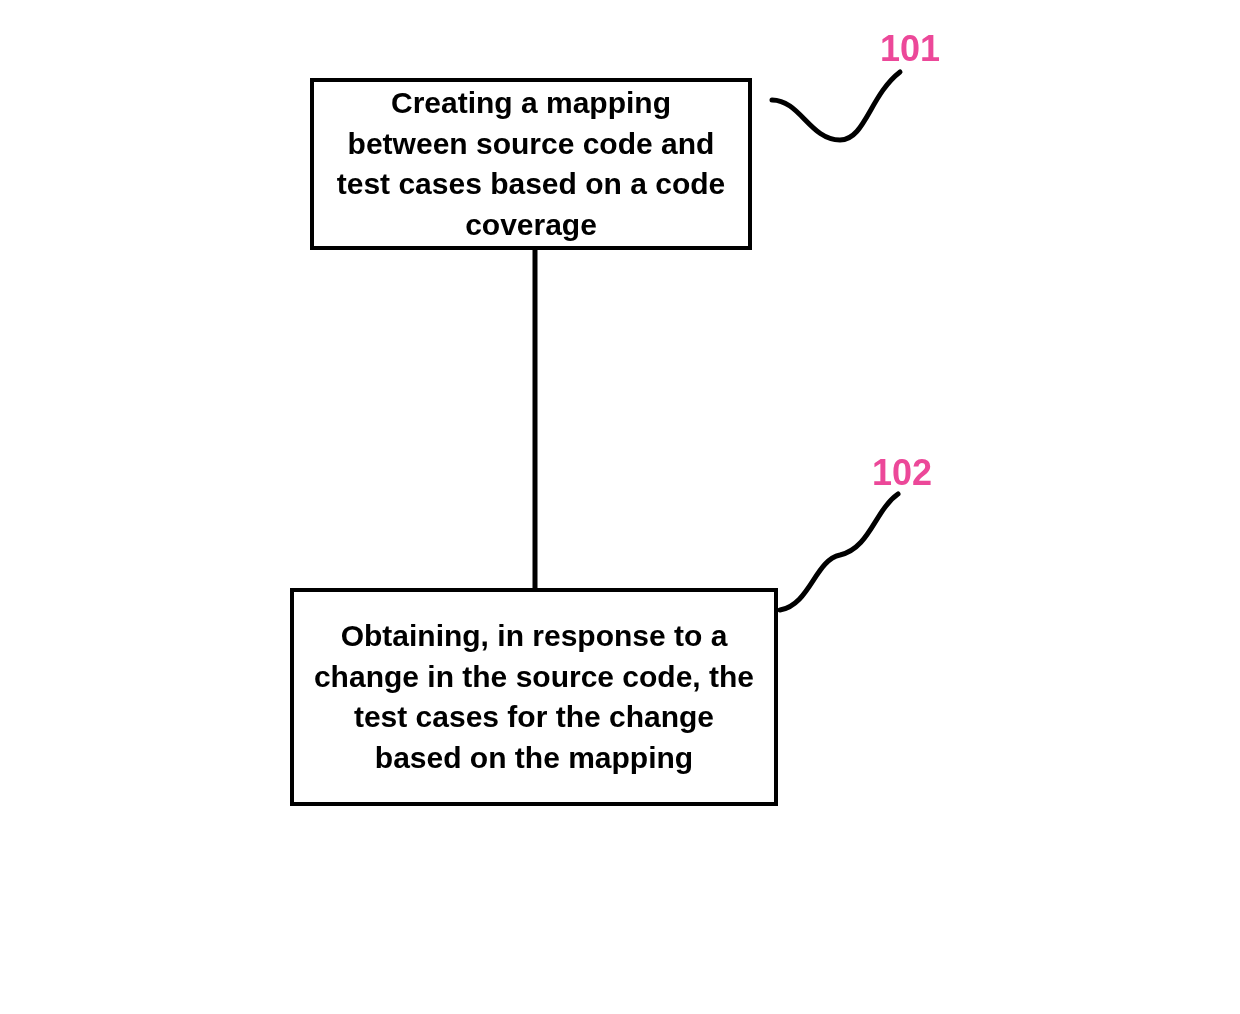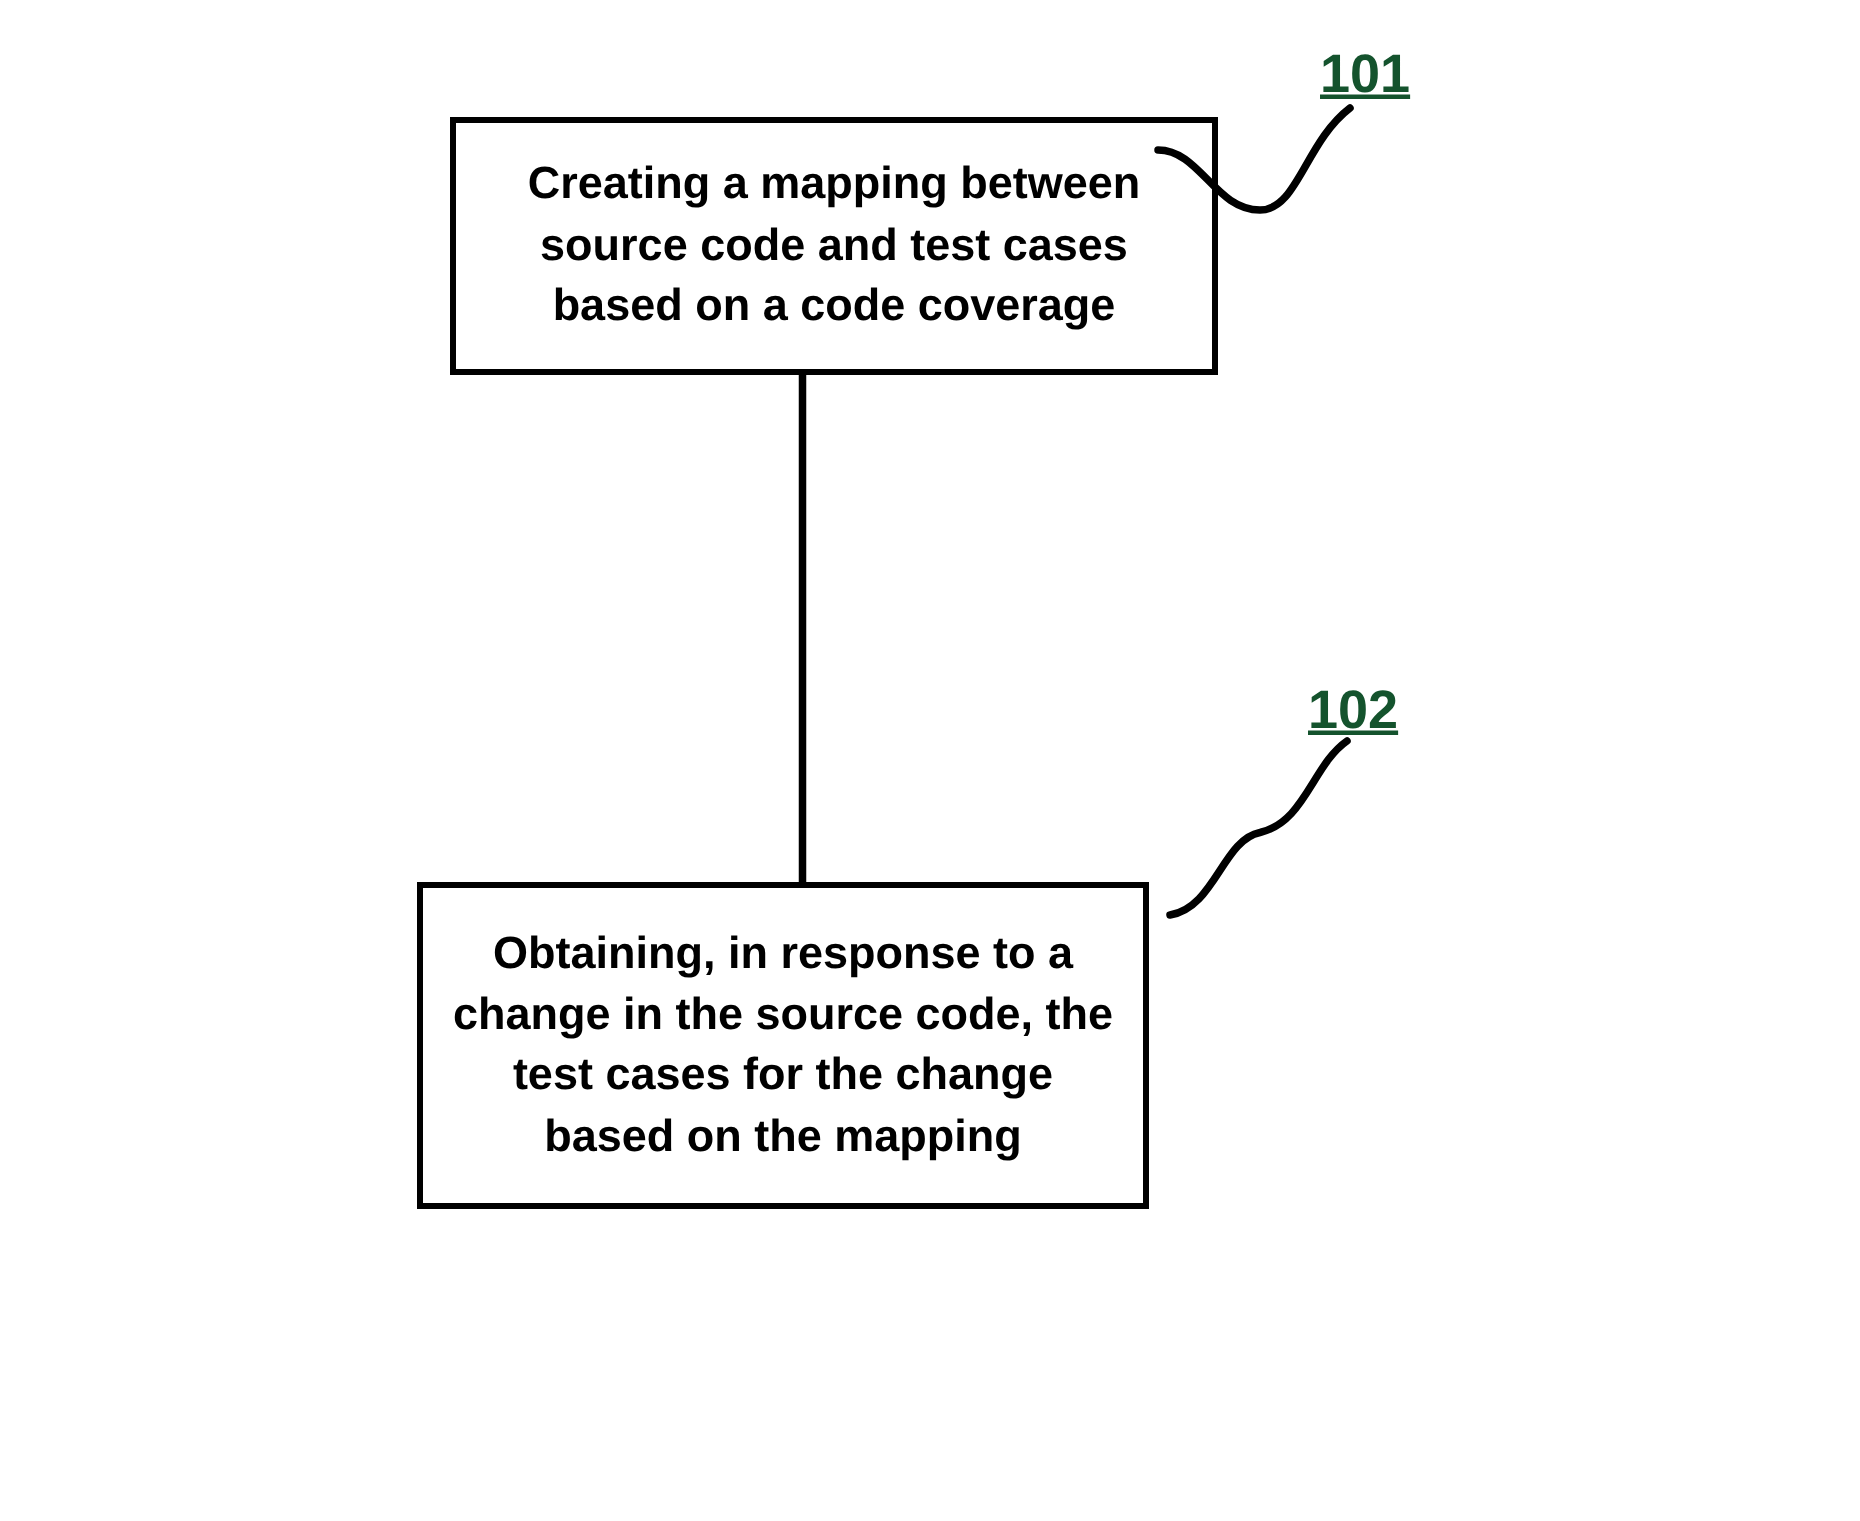--- a/index.html
+++ b/index.html
@@ -27,44 +27,43 @@
     color: #000;
     box-sizing: border-box;
     padding: 10px 14px;
   }
   .box span {
     display: block;
   }
   .label {
     position: absolute;
     font-weight: 700;
-    color: #14532d;
-    text-decoration: underline;
+    color: #ec4899;
   }
   svg.overlay {
     position: absolute;
     left: 0;
     top: 0;
     width: 1240px;
     height: 1014px;
     pointer-events: none;
   }
 </style>
 </head>
 <body>
 
 <div class="canvas">
 
-  <div class="box" style="left:300px; top:78px; width:512px; height:172px; font-size:30px; line-height:1.35;justify-content:center;">
+  <div class="box" style="left:310px; top:78px; width:442px; height:172px; font-size:30px; line-height:1.35;justify-content:center;">
     <span>Creating a mapping between source code and test cases based on a code coverage</span>
   </div>
 
   <div class="label" style="left:880px; top:28px; font-size:36px;">101</div>
 
-  <div class="box" style="left:278px; top:588px; width:488px; height:218px; font-size:30px; line-height:1.35;">
+  <div class="box" style="left:290px; top:588px; width:488px; height:218px; font-size:30px; line-height:1.35;">
     <span>Obtaining, in response to a change in the source code, the test cases for the change based on the mapping</span>
   </div>
 
   <div class="label" style="left:872px; top:452px; font-size:36px;">102</div>
 
   <svg class="overlay" viewBox="0 0 1240 1014">
 
     <line x1="535" y1="250" x2="535" y2="588" stroke="#000" stroke-width="5"></line>
 
     <path d="M 772 100

